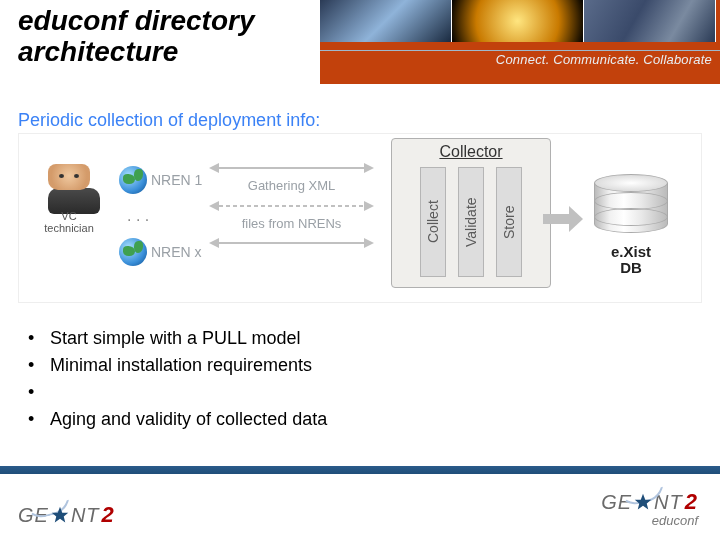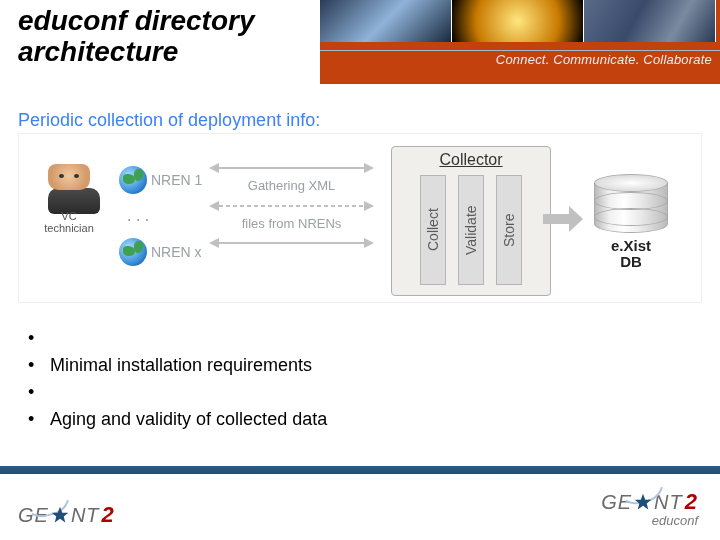--- a/index.html
+++ b/index.html
@@ -38,36 +38,36 @@
 
   .arrows { position:absolute; left: 190px; top: 28px; width: 165px; }
   .dbl-arrow { height: 12px; position: relative; margin-bottom: 8px; }
   .dbl-arrow .shaft { position:absolute; left:10px; right:10px; top:5px; height:2px; background:#c0c0c0; }
   .dbl-arrow.dashed .shaft { background: repeating-linear-gradient(90deg,#c0c0c0 0 4px, transparent 4px 7px); }
   .dbl-arrow:before, .dbl-arrow:after { content:""; position:absolute; top:1px; width:0; height:0; border-top:5px solid transparent; border-bottom:5px solid transparent; }
   .dbl-arrow:before { left:0; border-right:10px solid #c0c0c0; }
   .dbl-arrow:after { right:0; border-left:10px solid #c0c0c0; }
   .gathering { text-align:center; font-size:13px; color:#9aa0a6; line-height:1.2; margin: -4px 0 6px; }
 
-  .collector { position:absolute; right: 150px; top: 12px; width: 160px; height: 150px; background: #f0efec; border:1px solid #b0b0b0; border-radius: 4px; padding: 4px 10px 10px; margin-left: 37px; }
+  .collector { position:absolute; right: 150px; top: 4px; width: 160px; height: 150px; background: #f0efec; border:1px solid #b0b0b0; border-radius: 4px; padding: 4px 10px 10px; margin-left: 37px; }
   .collector-title { text-align:center; font-size:16px; color:#333; text-decoration: underline; margin-bottom: 6px; }
   .stages { display:flex; justify-content:center; gap: 12px; height: 110px; align-items:stretch; }
   .stage { width: 26px; background:#ddd; border:1px solid #b5b5b5; display:flex; align-items:center; justify-content:center; writing-mode: vertical-rl; transform: rotate(180deg); font-size:14px; color:#5a5a5a; }
 
   .big-arrow { position:absolute; right: 118px; top: 72px; width: 40px; height: 26px; }
   .big-arrow .sh { position:absolute; left:0; top:8px; height:10px; width:26px; background:#c0c0c0; }
   .big-arrow:after { content:""; position:absolute; right:0; top:0; width:0; height:0; border-top:13px solid transparent; border-bottom:13px solid transparent; border-left:14px solid #c0c0c0; }
 
   .db { position:absolute; right: 20px; top: 40px; width: 100px; text-align:center; }
   .cyl { width: 74px; height: 64px; margin: 0 auto; position: relative; }
   .cyl .top { width: 74px; height: 18px; background: radial-gradient(ellipse at 50% 50%, #fff 0%, #ddd 70%, #bbb 100%); border:1px solid #aaa; border-radius: 50%; position:absolute; top:0; left:0; }
   .cyl .body { position:absolute; top:9px; left:0; width:74px; height:50px; background: linear-gradient(90deg,#bbb 0%, #f0f0f0 20%, #fff 40%, #e8e8e8 65%, #bbb 100%); border:1px solid #aaa; border-top:none; border-radius: 0 0 37px 37px / 0 0 9px 9px; }
   .cyl .band { position:absolute; left:0; width:74px; height:18px; border:1px solid #aaa; border-radius:50%; background: transparent; }
   .band.b1{ top: 18px; } .band.b2{ top: 34px; }
-  .db-label { font-size: 15px; font-weight:bold; color:#222; margin-top:0; line-height:1.05; }
+  .db-label { font-size: 15px; font-weight:bold; color:#222; margin-top:6px; line-height:1.05; }
 
   .bullets { position:absolute; left: 28px; top: 328px; font-size: 18px; color:#000; }
   .bullets li { list-style: none; display:flex; gap: 16px; margin-bottom: 6px; }
   .bullets .b { width: 6px; }
 
   .footer { position:absolute; left:0; right:0; bottom:0; height: 74px; font-style: italic; }
   .footer-band { position:absolute; left:0; right:0; top:0; height: 8px; background: linear-gradient(#2a5a8a,#1f4e79); }
   .logo { position:absolute; bottom: 12px; }
   .logo.left { left: 18px; }
   .logo.right { right: 22px; text-align:right; }
@@ -160,20 +160,21 @@
     <div class="db-label">
       <span>e.Xist</span><br>
       <span>DB</span>
     </div>
   </div>
 </div>
 
 <ul class="bullets">
   <li>
       <span class="b">•</span>
+      <span>Start simple with a PULL model</span>
     </li>
   <li>
       <span class="b">•</span>
       <span>Minimal installation requirements</span>
     </li>
   <li>
       <span class="b">•</span>
     </li>
   <li>
       <span class="b">•</span>

